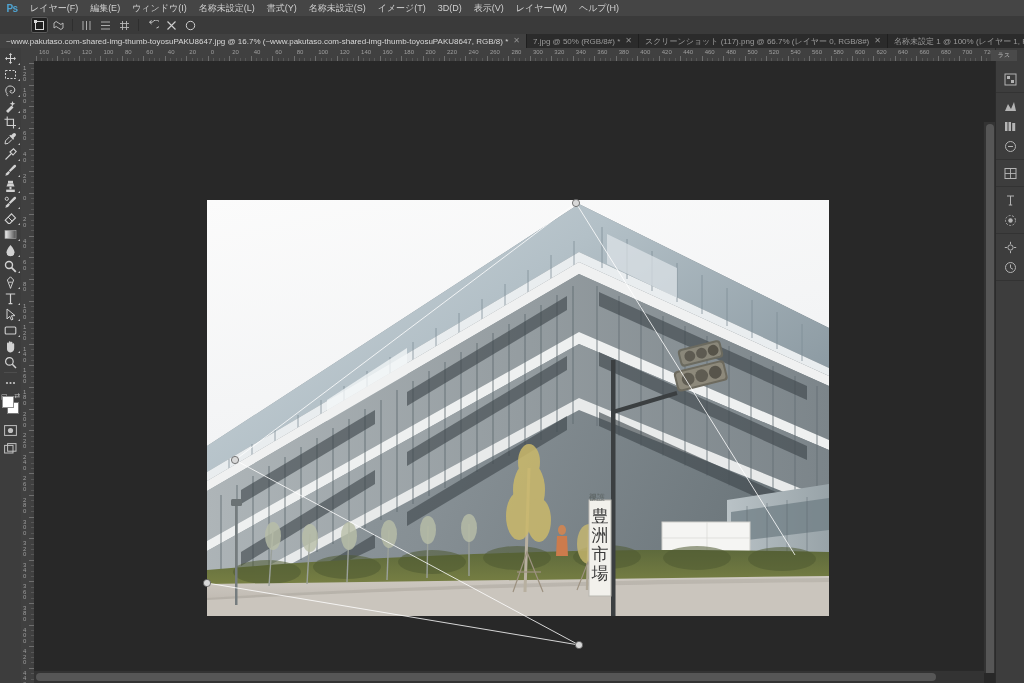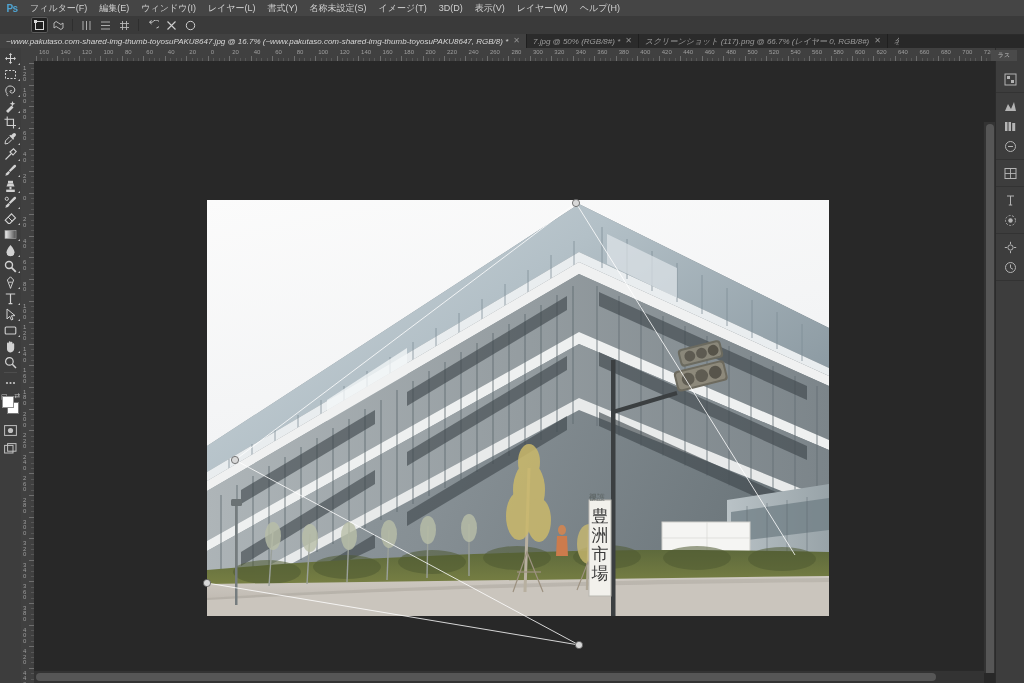--- a/index.html
+++ b/index.html
@@ -35,22 +35,22 @@
   .opt-btn{
     width:17px;height:16px;margin:0 1px;display:flex;align-items:center;justify-content:center;
     font-size:10px;color:#c0c0c0;border-radius:2px;
   }
   .opt-btn.active{background:#1f1f1f;box-shadow:inset 0 0 0 1px #5a5a5a;}
   .opt-sep{width:1px;height:12px;background:#2e2e2e;margin:0 4px;}
   .opt-btn svg{display:block;}
 
   
   .tabbar{
-    position:absolute;left:0;top:34px;width:899px;height:14px;
-    background:#5eead4;display:flex;align-items:stretch;overflow:hidden;font-style:italic;
+    position:absolute;left:0;top:34px;width:1024px;height:14px;
+    background:#5eead4;display:flex;align-items:stretch;overflow:hidden;
   }
   .tab-lead{width:28px;background:#2b2b2b;}
   .tab{
     display:flex;align-items:center;height:14px;
     background:#2b2b2b;color:#9a9a9a;font-size:8px;
     padding:0 6px;border-right:1px solid #1f1f1f;white-space:nowrap;
   }
   .tab.active{background:#414141;color:#d8d8d8;}
   .tab .tab-close{margin-left:5px;font-size:8px;color:#909090;line-height:1;}
 
@@ -156,24 +156,24 @@
   }
 </style>
 </head>
 <body>
 
 <div id="app">
 
   <div class="menubar">
     <div class="ps-logo">Ps</div>
     <div id="menu-items" style="display:flex;align-items:center;">
-        <div class="menu-item">フィルター(F)</div>
+        <div class="menu-item">レイヤー(F)</div>
         <div class="menu-item">編集(E)</div>
         <div class="menu-item">ウィンドウ(I)</div>
-        <div class="menu-item">レイヤー(L)</div>
+        <div class="menu-item">名称未設定(L)</div>
         <div class="menu-item">書式(Y)</div>
         <div class="menu-item">名称未設定(S)</div>
         <div class="menu-item">イメージ(T)</div>
         <div class="menu-item">3D(D)</div>
         <div class="menu-item">表示(V)</div>
         <div class="menu-item">レイヤー(W)</div>
         <div class="menu-item">ヘルプ(H)</div>
       </div>
   </div>
 

